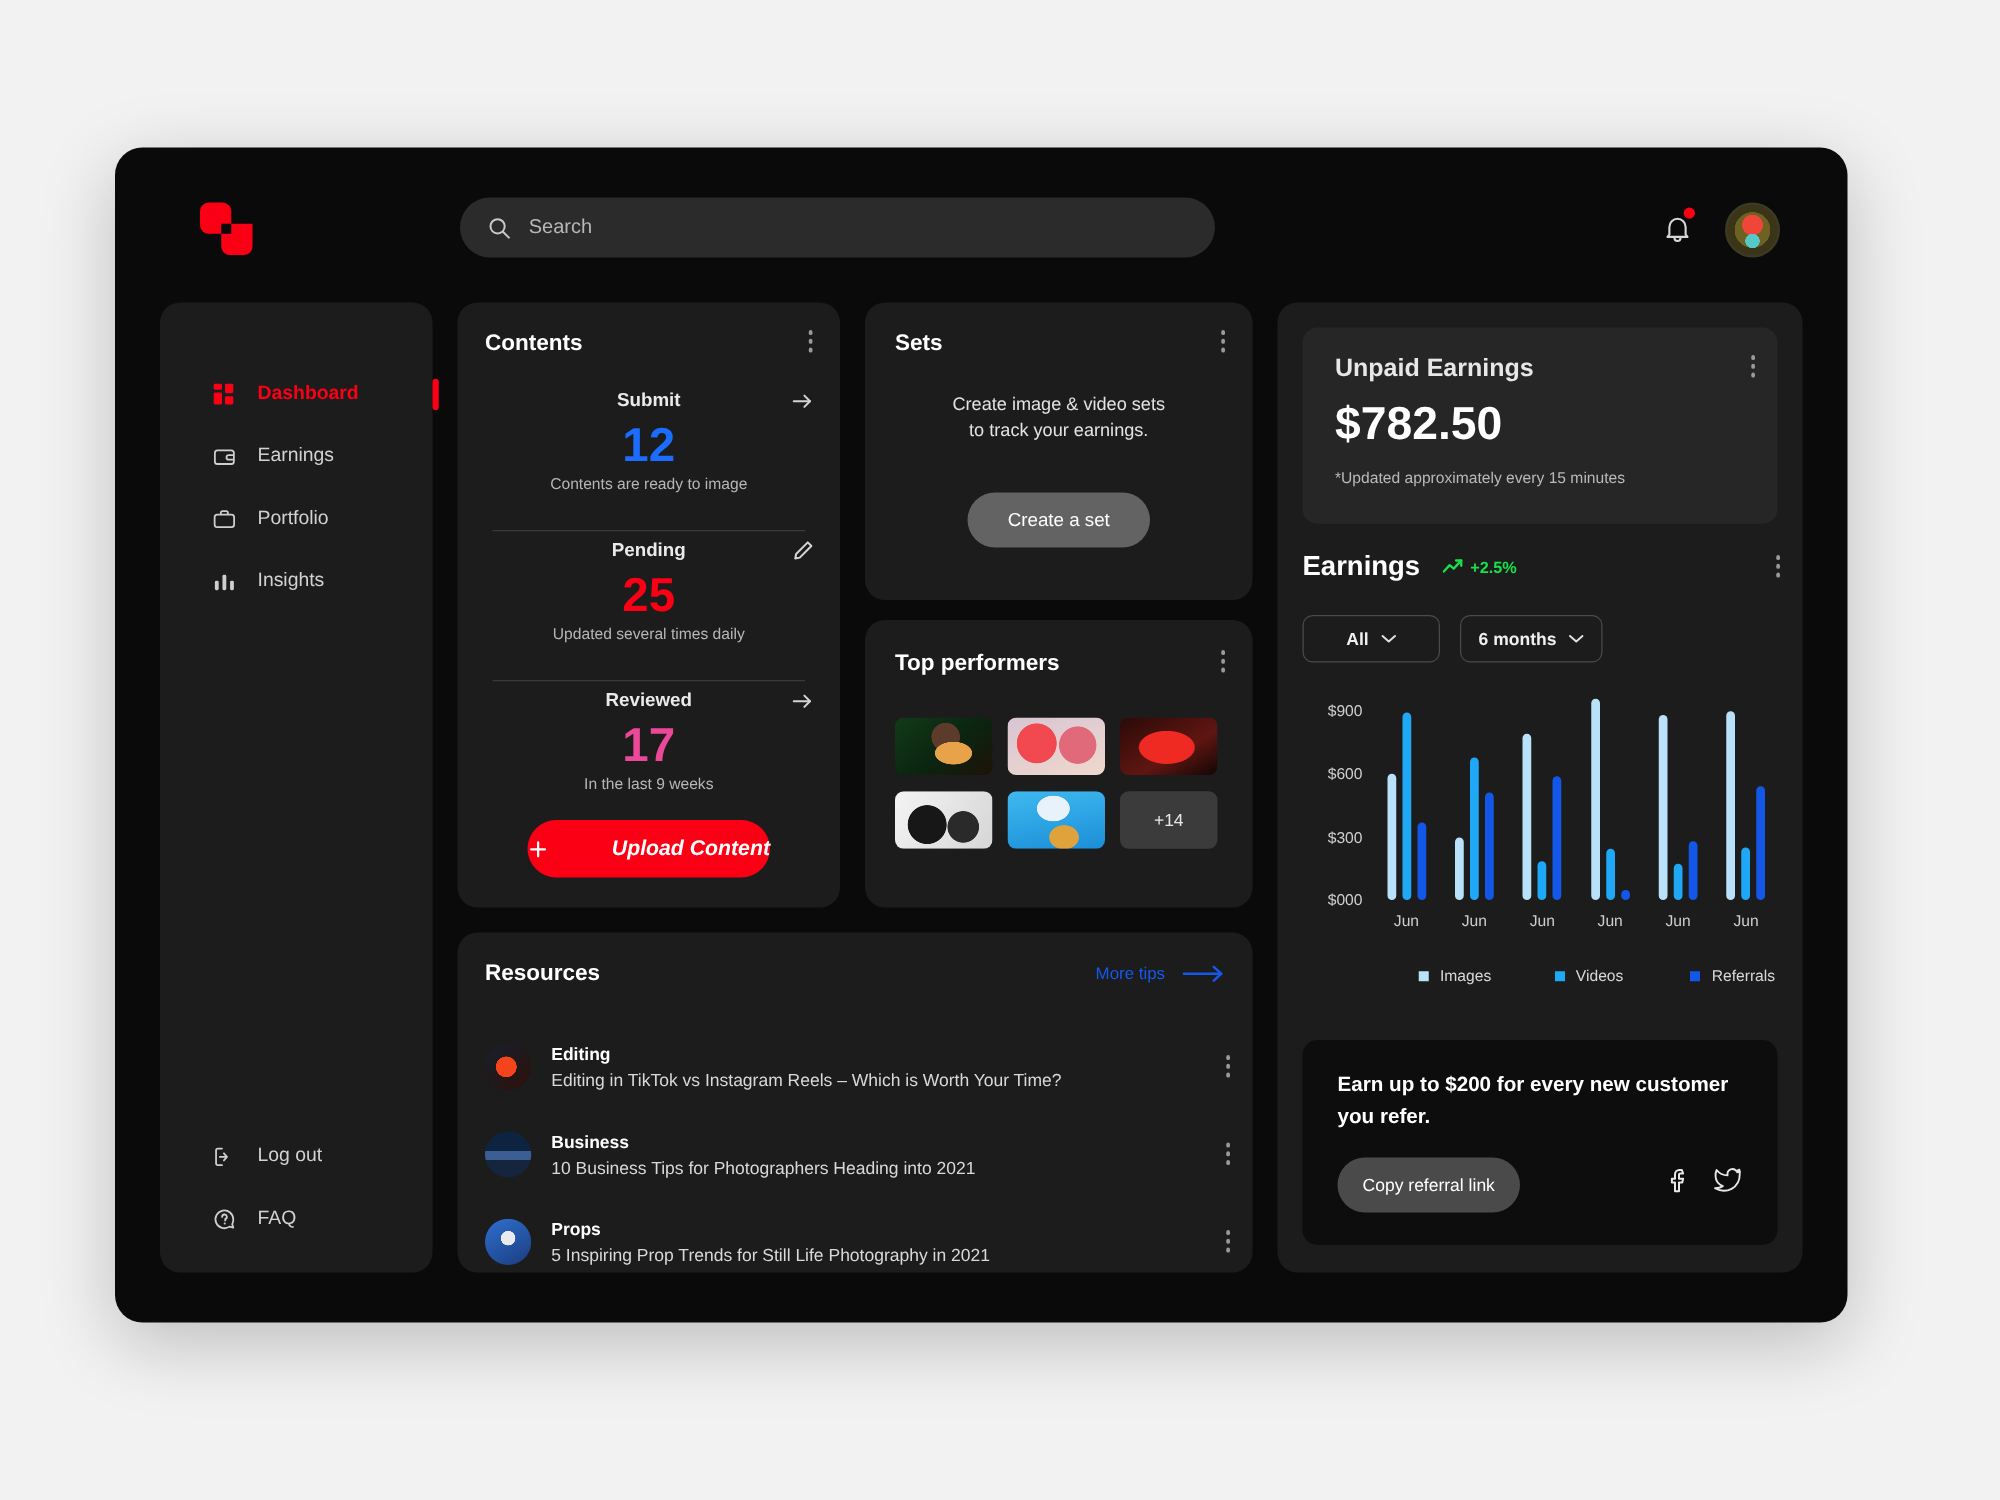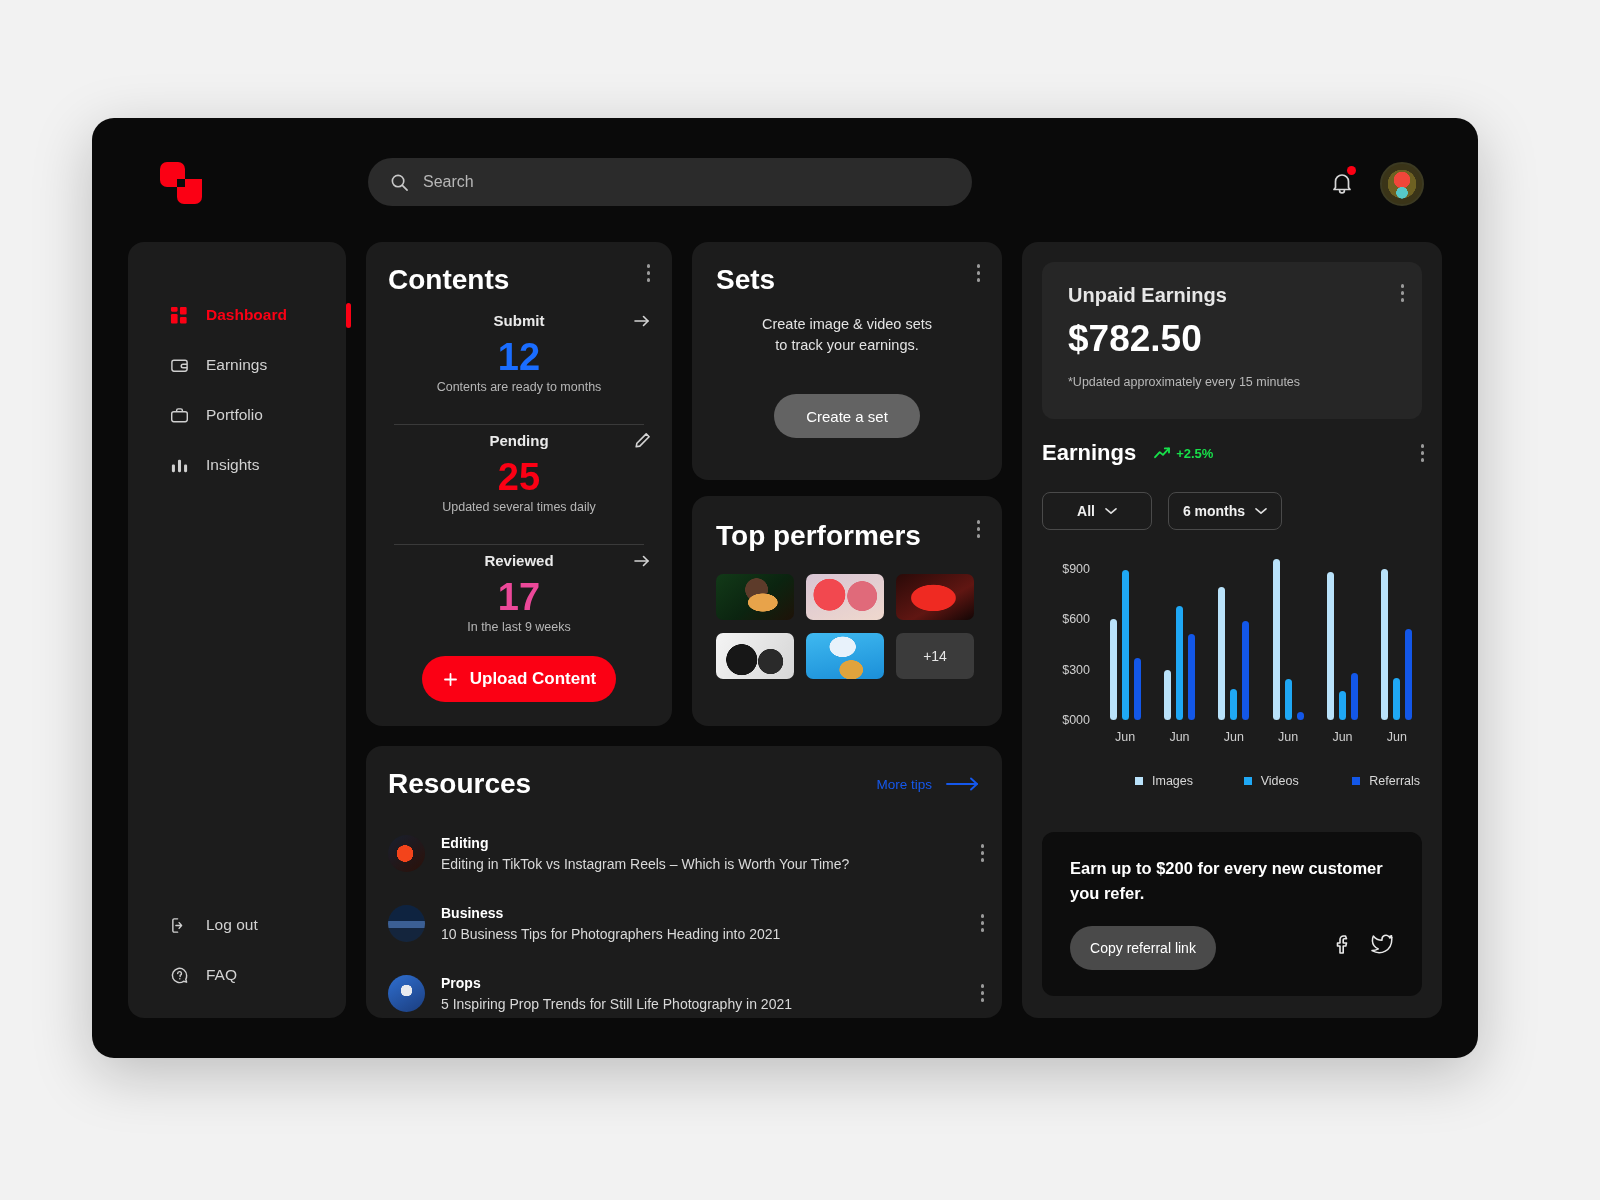--- a/index.html
+++ b/index.html
@@ -95,21 +95,21 @@
     width: 5px; height: 25px;
     background: #fb0014; border-radius: 3px;
   }
   .nav-icon { width: 19px; height: 19px; flex: 0 0 auto; display: flex; align-items: center; }
   .nav-bottom { position: absolute; bottom: 18px; left: 0; width: 100%; }
   .nav-bottom .nav-item { height: 50px; }
 
   .main { position: absolute; left: 274px; top: 124px; right: 36px; height: 776px; }
 
   .card { background: #1c1c1c; border-radius: 16px; position: absolute; }
-  .card-title { color: #fff; font-size: 28px; font-weight: bold; }
+  .card-title { color: #fff; font-size: 18px; font-weight: bold; }
   .dots {
     display: flex; flex-direction: column; gap: 3.5px;
     cursor: pointer;
   }
   .dots i { display: block; width: 3.5px; height: 3.5px; border-radius: 50%; background: #9a9a9a; }
 
   
   .contents { left: 0; top: 0; width: 306px; height: 484px; }
   .contents .hdr { position: absolute; left: 22px; top: 22px; right: 22px; display:flex; justify-content: space-between; align-items: flex-start; }
   .stat { position: absolute; left: 28px; right: 28px; text-align: center; }
@@ -119,22 +119,23 @@
   .stat .num { font-size: 38px; font-weight: bold; line-height: 1.22; }
   .stat .sub { color: #b6b6b6; font-size: 12.5px; }
   .divider { position: absolute; left: 28px; right: 28px; height: 1px; background: #3a3a3a; }
   .upload-btn {
     position: absolute; left: 56px; bottom: 24px;
     width: 194px; height: 46px;
     background: #fb0014; color: #fff;
     border: none; border-radius: 24px;
     font-size: 17px; font-weight: bold;
     font-family: "Liberation Sans", sans-serif;
-    display: flex; align-items: center; justify-content: center; gap: 11px;
+    display: flex; align-items: center; justify-content: space-between; gap: 11px;
     cursor: pointer;
+    font-style: italic;
   }
 
   
   .sets { left: 326px; top: 0; width: 310px; height: 238px; }
   .sets .hdr { position: absolute; left: 24px; top: 22px; right: 22px; display:flex; justify-content: space-between; align-items: flex-start; }
   .sets .desc {
     position: absolute; left: 30px; right: 30px; top: 72px;
     text-align: center; color: #e3e3e3; font-size: 14.5px; line-height: 1.42;
   }
   .create-set-btn {
@@ -379,21 +380,21 @@
         <div class="label-row">
           <span class="lbl">Submit</span>
           <span class="act">
             <svg viewBox="0 0 20 20" fill="none" stroke="#d4d4d4" stroke-width="1.6" stroke-linecap="round" stroke-linejoin="round">
               <line x1="3" y1="10" x2="16" y2="10"></line>
                 <polyline points="11.5,5.5 16,10 11.5,14.5"></polyline>
             </svg>
           </span>
         </div>
         <div class="num" style="color:#1a6dff">12</div>
-        <div class="sub">Contents are ready to months</div>
+        <div class="sub">Contents are ready to image</div>
       </div>
       <div class="divider" style="top:182px"></div>
 
       <div class="stat" style="top:190px">
         <div class="label-row">
           <span class="lbl">Pending</span>
           <span class="act">
             <svg viewBox="0 0 20 20" fill="none" stroke="#d4d4d4" stroke-width="1.6" stroke-linejoin="round">
               <path d="M14.2 2.9l2.9 2.9-9.3 9.3-3.6.7.7-3.6z"></path>
             </svg>

